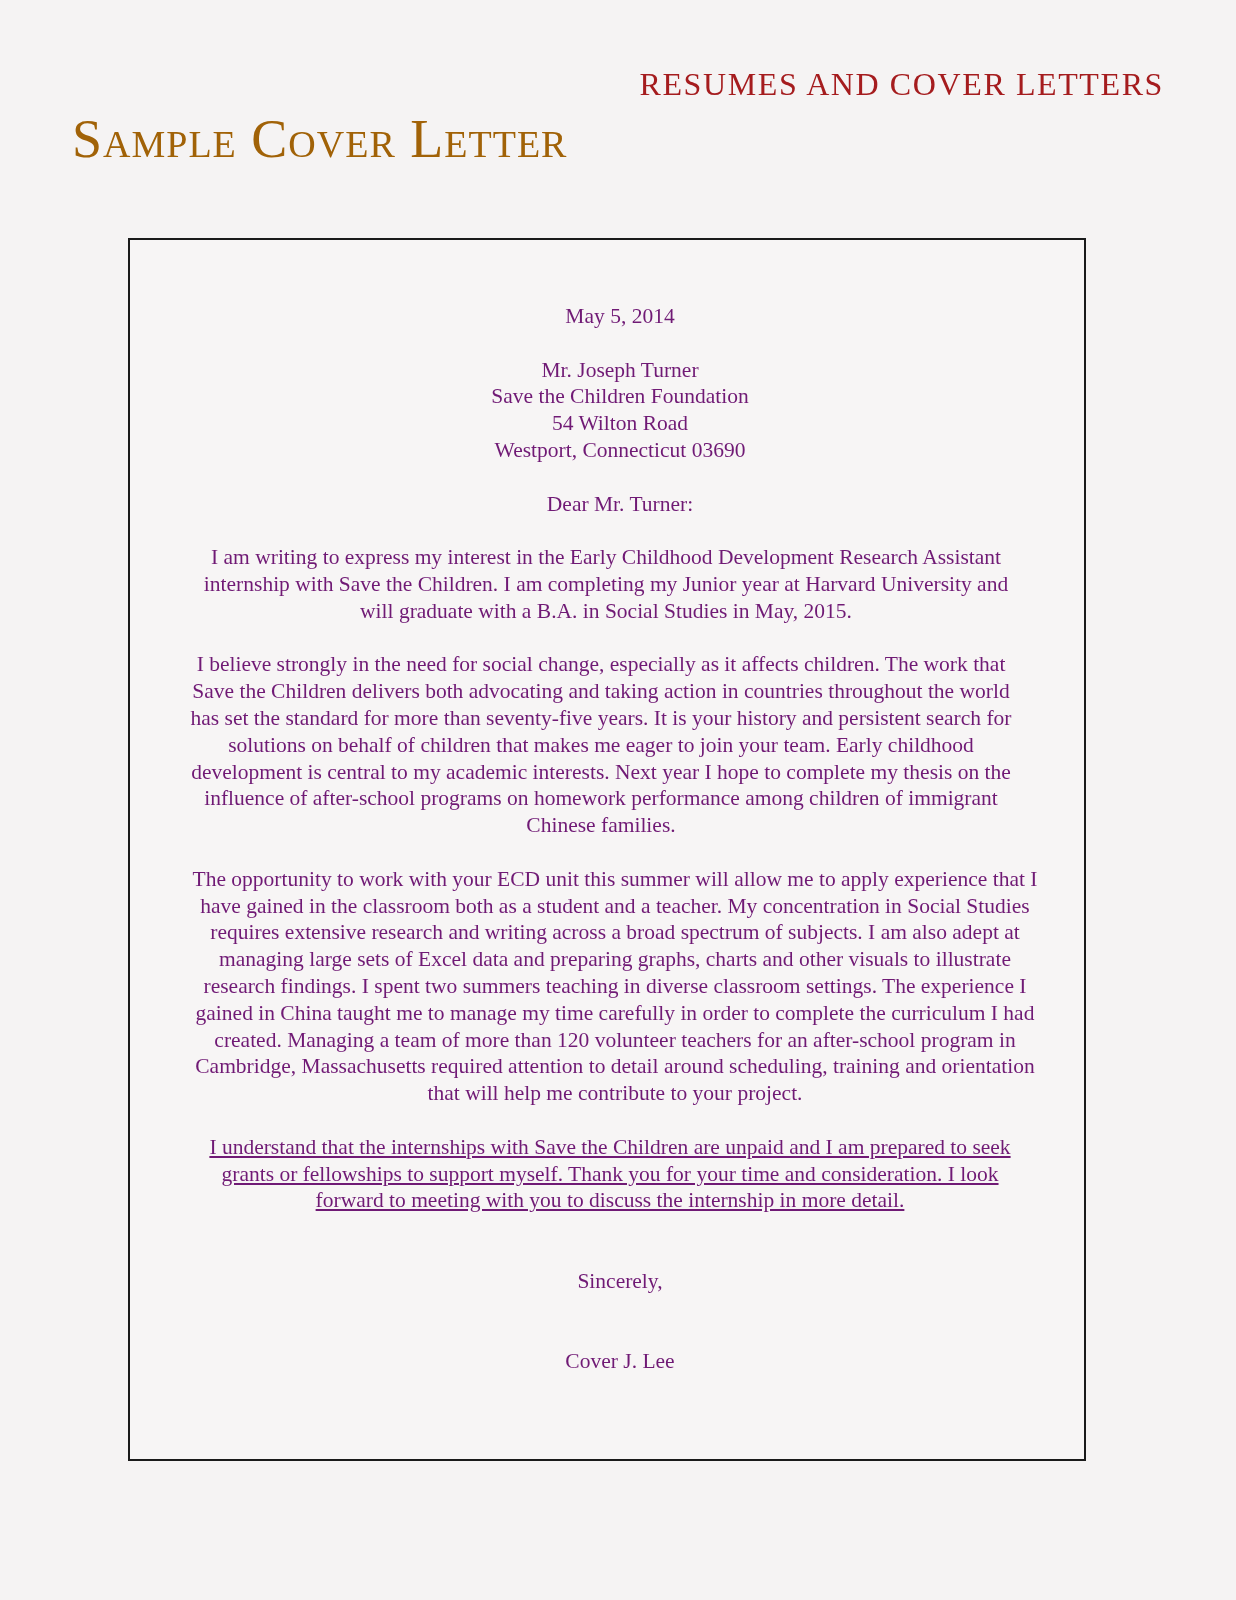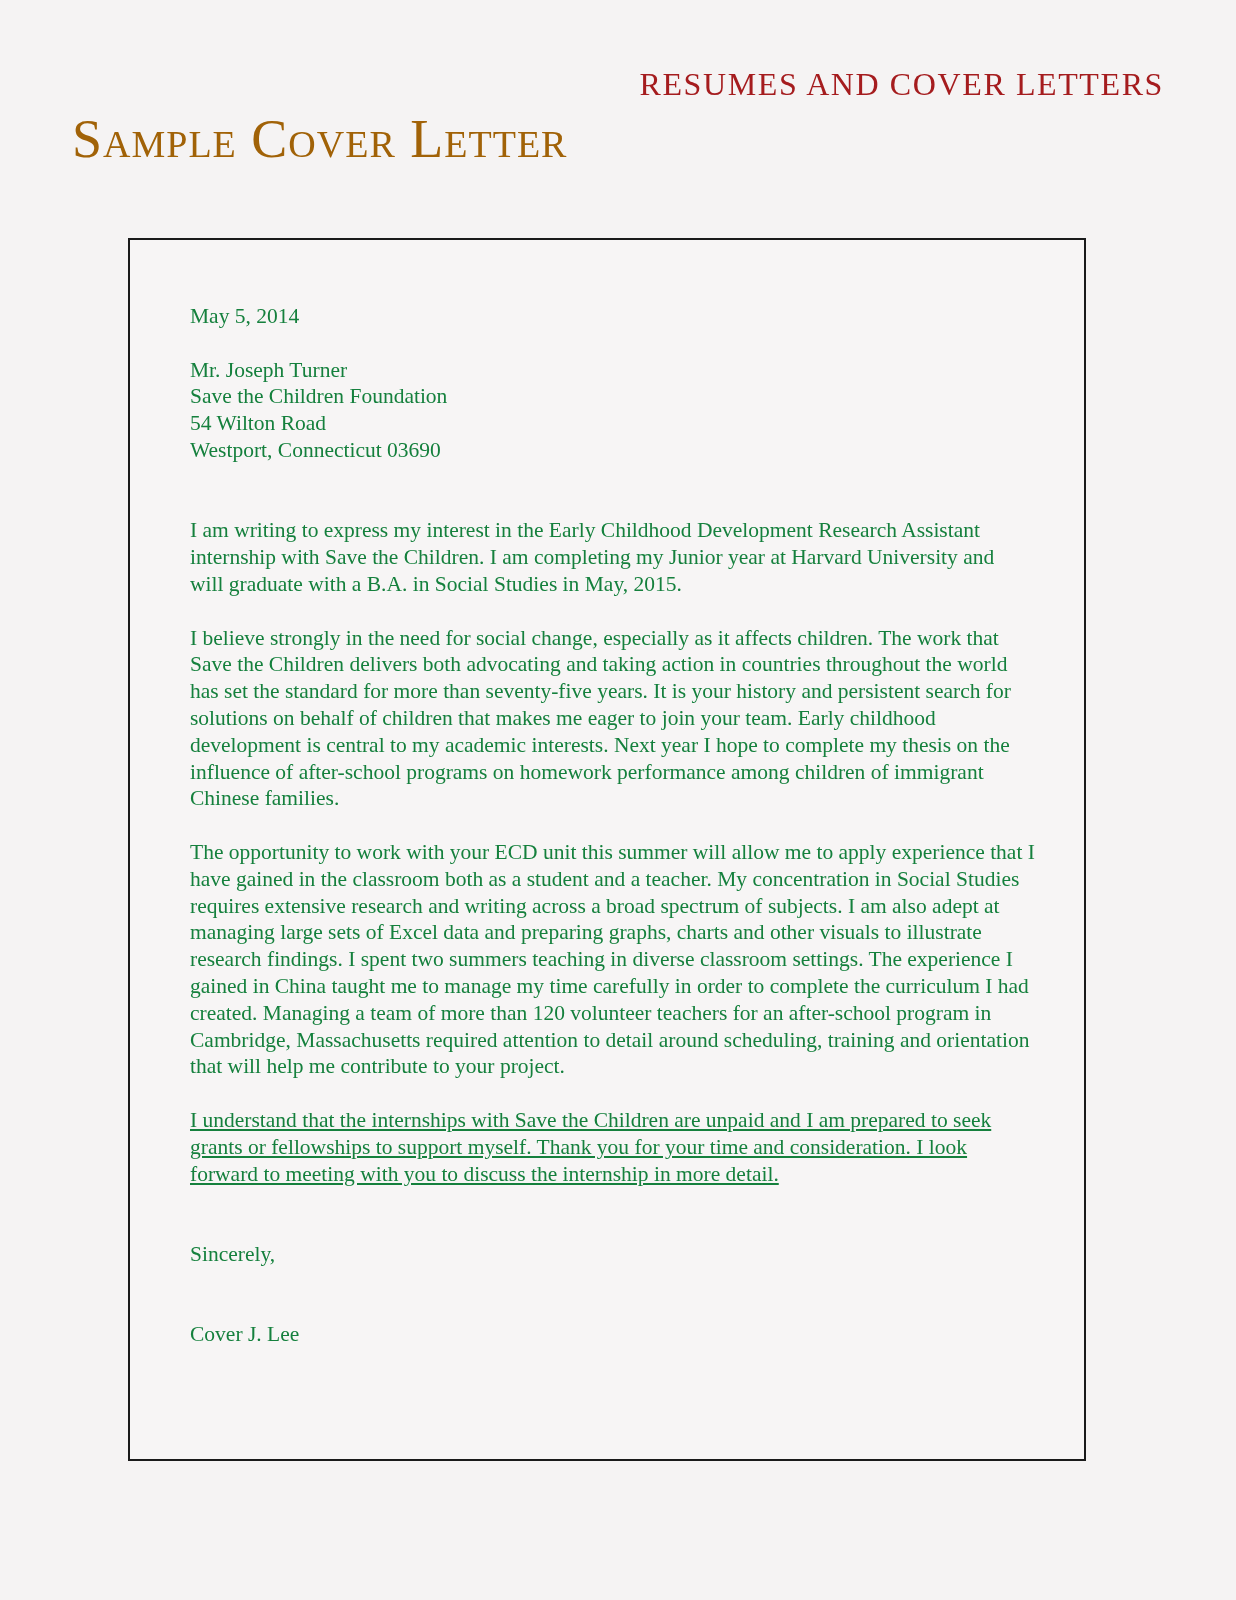--- a/index.html
+++ b/index.html
@@ -48,21 +48,22 @@
       box-sizing: border-box;
       background: #f7f5f5;
     }
     .letter-content {
       position: absolute;
       left: 60px;
       top: 63px;
       width: 860px;
       font-size: 21.5px;
       line-height: 26.8px;
-      color: #15803d;
+      color: #701a75;
+      text-align: center;
     }
     .letter-content p {
       margin: 0;
     }
     .gap-1 { height: 26.8px; }
     .gap-2 { height: 53.6px; }
     .address-line { display: block; }
   </style>
 </head>
 <body>
@@ -77,20 +78,21 @@
     <div class="gap-1"></div>
 
     <div>
       <span class="address-line">Mr. Joseph Turner</span>
       <span class="address-line">Save the Children Foundation</span>
       <span class="address-line">54 Wilton Road</span>
       <span class="address-line">Westport, Connecticut 03690</span>
     </div>
     <div class="gap-1"></div>
 
+    <p>Dear Mr. Turner:</p>
     <div class="gap-1"></div>
 
     <p style="width:832px;">I am writing to express my interest in the Early Childhood Development Research Assistant internship with Save the Children. I am completing my Junior year at Harvard University and will graduate with a B.A. in Social Studies in May, 2015.</p>
     <div class="gap-1"></div>
 
     <p style="width:822px;">I believe strongly in the need for social change, especially as it affects children.  The work that Save the Children delivers both advocating and taking action in countries throughout the world has set the standard for more than seventy-five years. It is your history and persistent search for solutions on behalf of children that makes me eager to join your team. Early childhood development is central to my academic interests. Next year I hope to complete my thesis on the influence of after-school programs on homework performance among children of immigrant Chinese families.</p>
     <div class="gap-1"></div>
 
     <p style="width:850px;">The opportunity to work with your ECD unit this summer will allow me to apply experience that I have gained in the classroom both as a student and a teacher. My concentration in Social Studies requires extensive research and writing across a broad spectrum of subjects. I am also adept at managing large sets of Excel data and preparing graphs, charts and other visuals to illustrate research findings. I spent two summers teaching in diverse classroom settings. The experience I gained in China taught me to manage my time carefully in order to complete the curriculum I had created. Managing a team of more than 120 volunteer teachers for an after-school program in Cambridge, Massachusetts required attention to detail around scheduling, training and orientation that will help me contribute to your project.</p>
     <div class="gap-1"></div>

